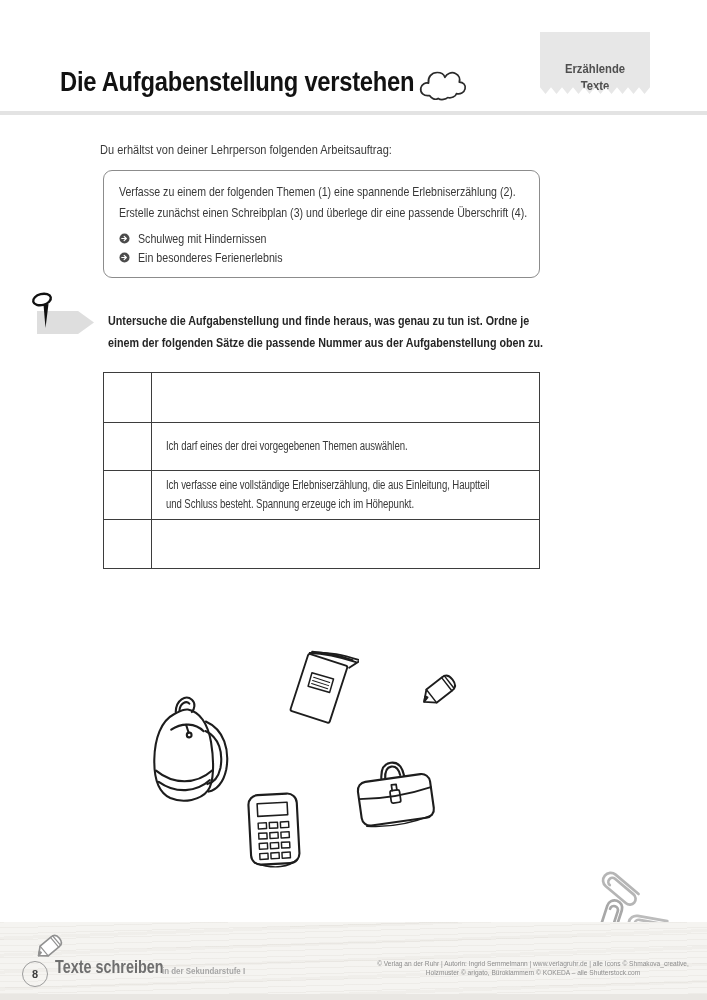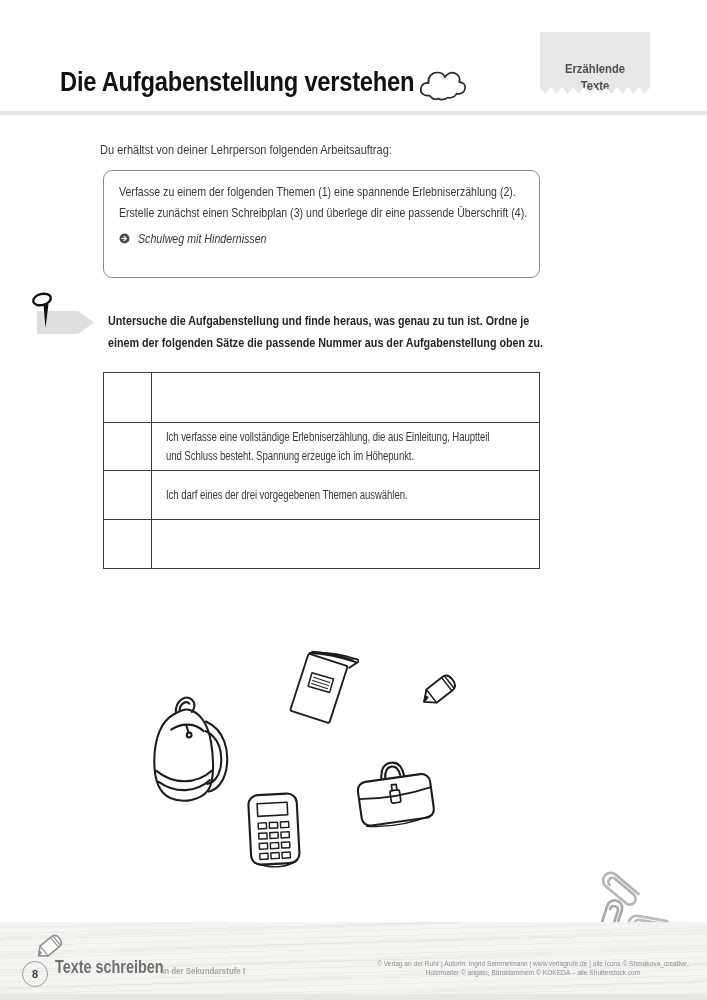--- a/index.html
+++ b/index.html
@@ -32,21 +32,21 @@
 
   .intro { position:absolute; left:100px; top:142px; font-size:12.8px; transform:scaleX(0.86); }
 
   
   .task-box {
     position:absolute; left:103px; top:170px; width:437px; height:108px;
     border:1.5px solid #8c8c8c; border-radius:9px; padding:11px 15px 16px 15px;
   }
   .task-box .tline { font-size:12.6px; line-height:21px; transform:scaleX(0.84); color:#383838; }
   .topics { margin-top:5px; list-style:none; }
-  .topics li { display:flex; align-items:center; height:19px;font-style:italic; }
+  .topics li { display:flex; align-items:center; height:19px; }
   .topics .ticon { flex:0 0 11px; margin-right:8px; height:11px; }
   .topics .ttext { font-size:12.4px; transform:scaleX(0.86); transform-origin:0 50%; white-space:nowrap; color:#383838; }
 
   
   .marker-arrow {
     position:absolute; left:37px; top:311px; width:57px; height:23px; background:#dedede;
     clip-path:polygon(0 0,72% 0,100% 50%,72% 100%,0 100%);
   }
   .pushpin { position:absolute; left:30px; top:291px; }
 
@@ -110,20 +110,27 @@
     <span class="tline cxb">Verfasse zu einem der folgenden Themen (1) eine spannende Erlebniserzählung (2).</span>
     <span class="tline cxb">Erstelle zunächst einen Schreibplan (3) und überlege dir eine passende Überschrift (4).</span>
     <ul class="topics">
       <li>
         <svg class="ticon" width="11" height="11" viewBox="0 0 12 12">
           <circle cx="6" cy="6" r="5.5" fill="#4b4b4b"></circle>
           <path d="M3 6 h4.2 M5.6 3.7 L8 6 L5.6 8.3" stroke="#ffffff" stroke-width="1.3" fill="none" stroke-linecap="round" stroke-linejoin="round"></path>
         </svg>
         <span class="ttext">Schulweg mit Hindernissen</span>
       </li>
+      <li>
+        <svg class="ticon" width="11" height="11" viewBox="0 0 12 12">
+          <circle cx="6" cy="6" r="5.5" fill="#4b4b4b"></circle>
+          <path d="M3 6 h4.2 M5.6 3.7 L8 6 L5.6 8.3" stroke="#ffffff" stroke-width="1.3" fill="none" stroke-linecap="round" stroke-linejoin="round"></path>
+        </svg>
+        <span class="ttext">Ein besonderes Ferienerlebnis</span>
+      </li>
     </ul>
   </div>
 
   <div class="marker-arrow"></div>
   <svg class="pushpin" width="28" height="42" viewBox="0 0 28 42">
     <ellipse cx="12" cy="8.5" rx="9" ry="5.5" transform="rotate(-14 12 8.5)" fill="#ffffff" stroke="#111111" stroke-width="2.4"></ellipse>
     <path d="M13.5 13.5 L18.5 13 L15.5 37 Z" fill="#111111"></path>
   </svg>
 
   <div class="instruction">
@@ -131,28 +138,28 @@
     <span class="iline cxb">einem der folgenden Sätze die passende Nummer aus der Aufgabenstellung oben zu.</span>
   </div>
 
   <div class="mtable">
     <div class="mrow">
       <div class="num-cell"></div>
     </div>
     <div class="mrow">
       <div class="num-cell"></div>
       <div class="text-cell">
+        <span class="cline">Ich darf eines der drei vorgegebenen Themen auswählen.</span>
+      </div>
+    </div>
+    <div class="mrow">
+      <div class="num-cell"></div>
+      <div class="text-cell">
         <span class="cline">Ich verfasse eine vollständige Erlebniserzählung, die aus Einleitung, Hauptteil</span>
         <span class="cline">und Schluss besteht. Spannung erzeuge ich im Höhepunkt.</span>
-      </div>
-    </div>
-    <div class="mrow">
-      <div class="num-cell"></div>
-      <div class="text-cell">
-        <span class="cline">Ich darf eines der drei vorgegebenen Themen auswählen.</span>
       </div>
     </div>
     <div class="mrow">
       <div class="num-cell"></div>
     </div>
   </div>
 
   <svg class="illu sketch" style="left:148px; top:680px; transform:rotate(-4deg);" width="90" height="138" viewBox="0 0 95 140" stroke-width="2.2">
     <path d="M30 32 C16 38 8 56 6 78 C4 100 9 114 20 120 C34 127 52 124 60 115 C67 107 69 86 67 64 C65 44 57 31 45 28 C39 27 35 30 30 32 Z" fill="#ffffff"></path>
     <path d="M7 90 C24 106 48 108 66 94"></path>

